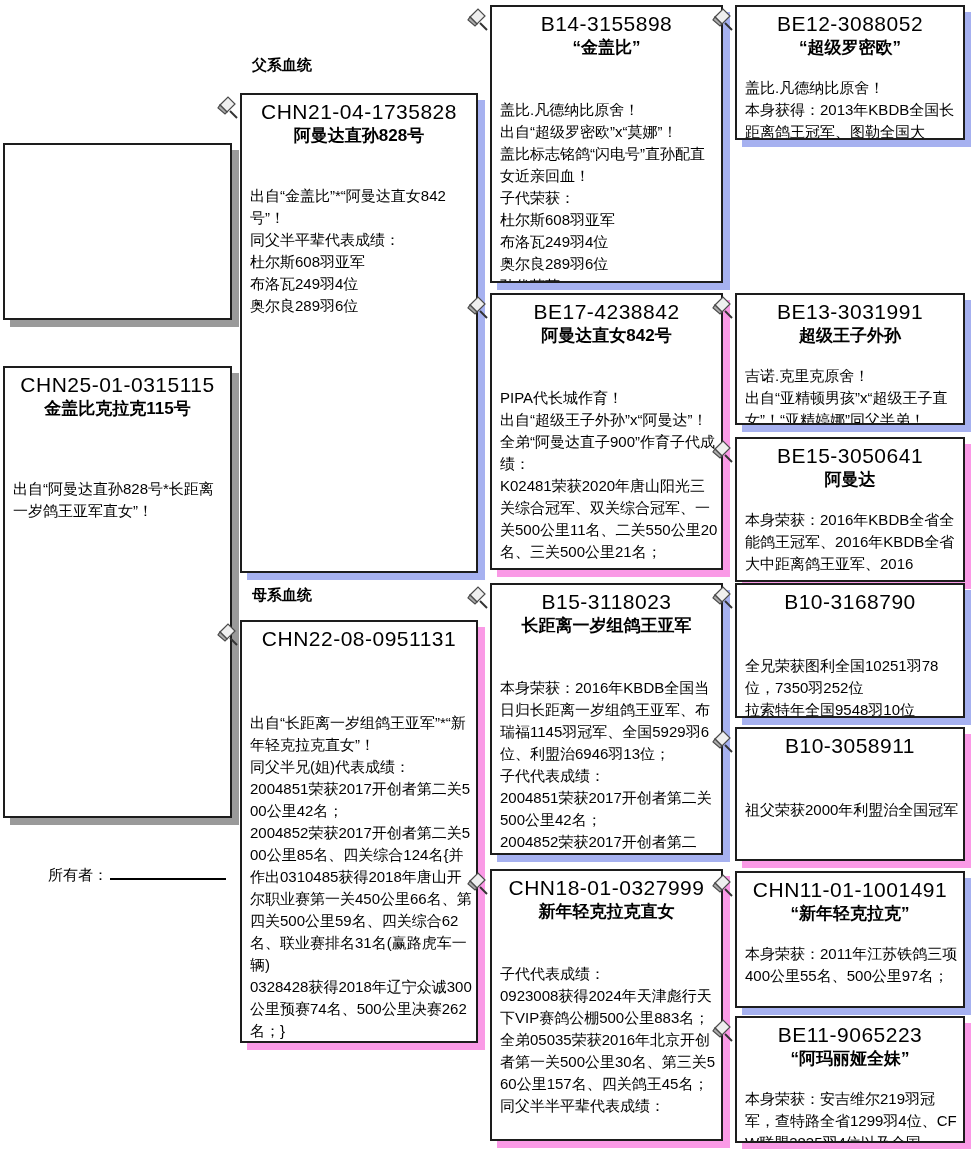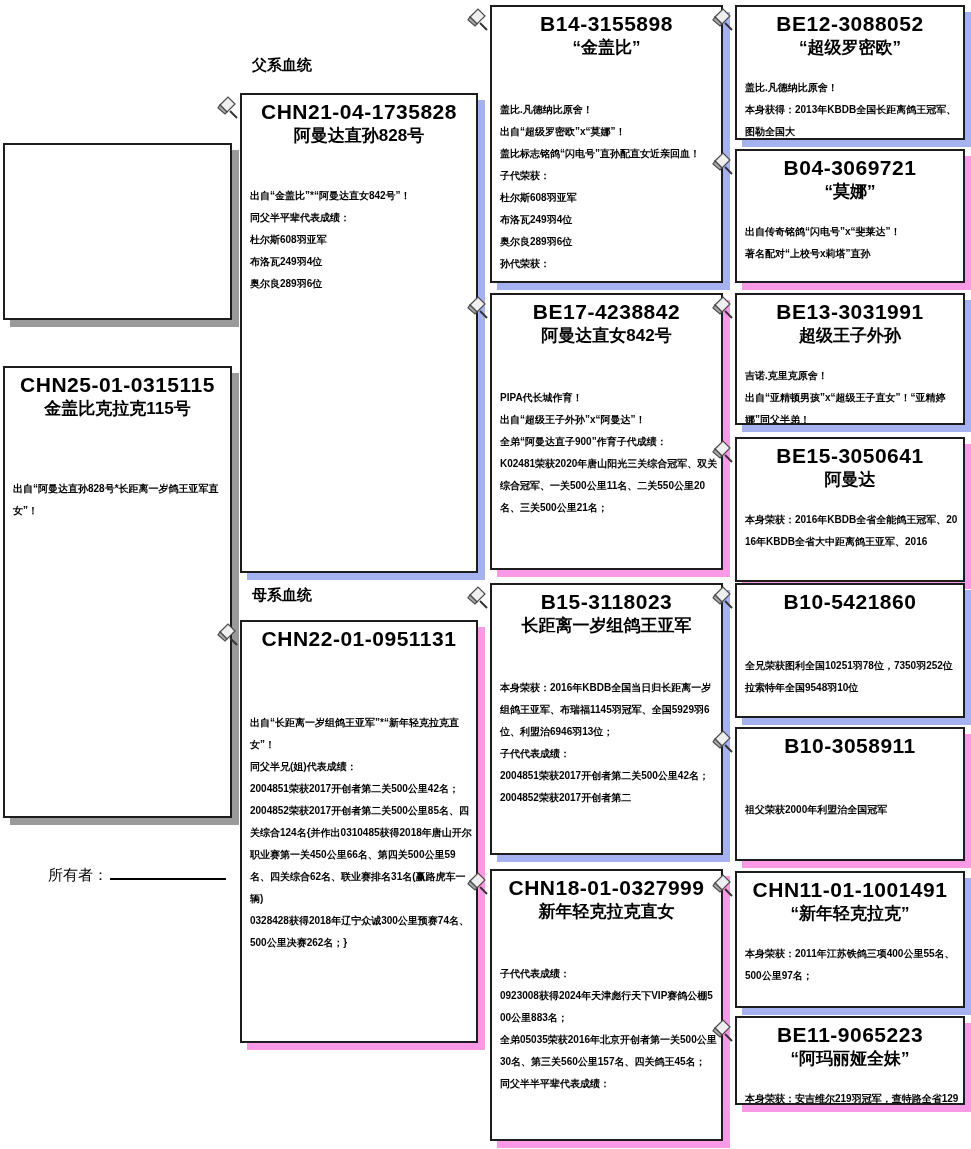--- a/index.html
+++ b/index.html
@@ -12,23 +12,23 @@
   html,body{margin:0;padding:0;background:#fff;}
   body{font-family:"Liberation Sans","DejaVu Sans",sans-serif;color:#000;}
   .canvas{position:relative;width:971px;height:1149px;background:#fff;overflow:hidden;}
 
   .cell{position:absolute;}
   .pbox{position:absolute;inset:0;background:#fff;border:2px solid var(--ink);overflow:hidden;}
   .sh-gray{box-shadow:7px 7px 0 var(--shadow-gray);}
   .sh-blue{box-shadow:7px 7px 0 var(--shadow-blue);}
   .sh-pink{box-shadow:7px 7px 0 var(--shadow-pink);}
 
-  .ring{margin-top:4px;text-align:center;font-weight:bold;font-size:21px;line-height:25px;letter-spacing:.5px;}
+  .ring{margin-top:4px;text-align:center;font-weight:normal;font-size:21px;line-height:25px;letter-spacing:.5px;}
   .cname{text-align:center;font-weight:bold;font-size:17px;line-height:23px;}
-  .pbody{position:absolute;left:8px;right:3px;font-size:10px;line-height:22px;white-space:pre-wrap;word-break:break-all;font-weight:bold;}
+  .pbody{position:absolute;left:8px;right:3px;font-size:15px;line-height:22px;white-space:pre-wrap;word-break:break-all;}
   .g1{top:110px;}
   .g2{top:90px;}
   .g3{top:92px;}
   .g4{top:70px;}
 
   .pin{position:absolute;left:-25px;top:2px;width:27px;height:27px;z-index:3;}
 
   .branch-label{position:absolute;font-size:15px;font-weight:bold;}
   .owner{position:absolute;font-size:15px;}
   .owner-line{display:inline-block;width:116px;border-bottom:2px solid #000;height:14px;margin-left:2px;}
@@ -82,21 +82,21 @@
     <span class="pin">
       <svg width="27" height="27" viewBox="0 0 27 27">
           <g stroke="#4a4a4a" stroke-width="1.2">
             <polygon points="5,10 13,2 20,9 12,17" fill="#efefef"></polygon>
             <polygon points="5,10 12,17 10,19 3,13" fill="#adadad"></polygon>
             <line x1="15" y1="16" x2="22" y2="23" stroke="#333" stroke-width="2"></line>
           </g>
         </svg>
     </span>
     <div class="pbox sh-pink">
-      <div class="ring">CHN22-01-0951131</div>
+      <div class="ring">CHN22-08-0951131</div>
       <div class="pbody g2">出自“长距离一岁组鸽王亚军”*“新年轻克拉克直女”！
 同父半兄(姐)代表成绩：
 2004851荣获2017开创者第二关500公里42名；
 2004852荣获2017开创者第二关500公里85名、四关综合124名{并作出0310485获得2018年唐山开尔职业赛第一关450公里66名、第四关500公里59名、四关综合62名、联业赛排名31名(赢路虎车一辆)
 0328428获得2018年辽宁众诚300公里预赛74名、500公里决赛262名；}</div>
     </div>
   </div>
 
   <div class="cell" style="left:490px;top:5px;width:233px;height:278px;">
     <span class="pin">
@@ -193,37 +193,20 @@
         </svg>
     </span>
     <div class="pbox sh-blue">
       <div class="ring">BE12-3088052</div>
       <div class="cname">“超级罗密欧”</div>
       <div class="pbody g4">盖比.凡德纳比原舍！
 本身获得：2013年KBDB全国长距离鸽王冠军、图勒全国大</div>
     </div>
   </div>
 
-  <div class="cell" style="left:735px;top:149px;width:230px;height:134px;">
-    <span class="pin">
-      <svg width="27" height="27" viewBox="0 0 27 27">
-          <g stroke="#4a4a4a" stroke-width="1.2">
-            <polygon points="5,10 13,2 20,9 12,17" fill="#efefef"></polygon>
-            <polygon points="5,10 12,17 10,19 3,13" fill="#adadad"></polygon>
-            <line x1="15" y1="16" x2="22" y2="23" stroke="#333" stroke-width="2"></line>
-          </g>
-        </svg>
-    </span>
-    <div class="pbox sh-pink">
-      <div class="ring">B04-3069721</div>
-      <div class="cname">“莫娜”</div>
-      <div class="pbody g4">出自传奇铭鸽“闪电号”x“斐莱达”！
-著名配对“上校号x莉塔”直孙</div>
-    </div>
-  </div>
 
   <div class="cell" style="left:735px;top:293px;width:230px;height:132px;">
     <span class="pin">
       <svg width="27" height="27" viewBox="0 0 27 27">
           <g stroke="#4a4a4a" stroke-width="1.2">
             <polygon points="5,10 13,2 20,9 12,17" fill="#efefef"></polygon>
             <polygon points="5,10 12,17 10,19 3,13" fill="#adadad"></polygon>
             <line x1="15" y1="16" x2="22" y2="23" stroke="#333" stroke-width="2"></line>
           </g>
         </svg>
@@ -257,21 +240,21 @@
     <span class="pin">
       <svg width="27" height="27" viewBox="0 0 27 27">
           <g stroke="#4a4a4a" stroke-width="1.2">
             <polygon points="5,10 13,2 20,9 12,17" fill="#efefef"></polygon>
             <polygon points="5,10 12,17 10,19 3,13" fill="#adadad"></polygon>
             <line x1="15" y1="16" x2="22" y2="23" stroke="#333" stroke-width="2"></line>
           </g>
         </svg>
     </span>
     <div class="pbox sh-blue">
-      <div class="ring">B10-5421860</div>
+      <div class="ring">B10-3168790</div>
       <div class="cname"></div>
       <div class="pbody g4">全兄荣获图利全国10251羽78位，7350羽252位
 拉索特年全国9548羽10位</div>
     </div>
   </div>
 
   <div class="cell" style="left:735px;top:727px;width:230px;height:134px;">
     <span class="pin">
       <svg width="27" height="27" viewBox="0 0 27 27">
           <g stroke="#4a4a4a" stroke-width="1.2">
@@ -298,21 +281,21 @@
           </g>
         </svg>
     </span>
     <div class="pbox sh-blue">
       <div class="ring">CHN11-01-1001491</div>
       <div class="cname">“新年轻克拉克”</div>
       <div class="pbody g4">本身荣获：2011年江苏铁鸽三项400公里55名、500公里97名；</div>
     </div>
   </div>
 
-  <div class="cell" style="left:735px;top:1016px;width:230px;height:89px;">
+  <div class="cell" style="left:735px;top:1016px;width:230px;height:127px;">
     <span class="pin">
       <svg width="27" height="27" viewBox="0 0 27 27">
           <g stroke="#4a4a4a" stroke-width="1.2">
             <polygon points="5,10 13,2 20,9 12,17" fill="#efefef"></polygon>
             <polygon points="5,10 12,17 10,19 3,13" fill="#adadad"></polygon>
             <line x1="15" y1="16" x2="22" y2="23" stroke="#333" stroke-width="2"></line>
           </g>
         </svg>
     </span>
     <div class="pbox sh-pink">

